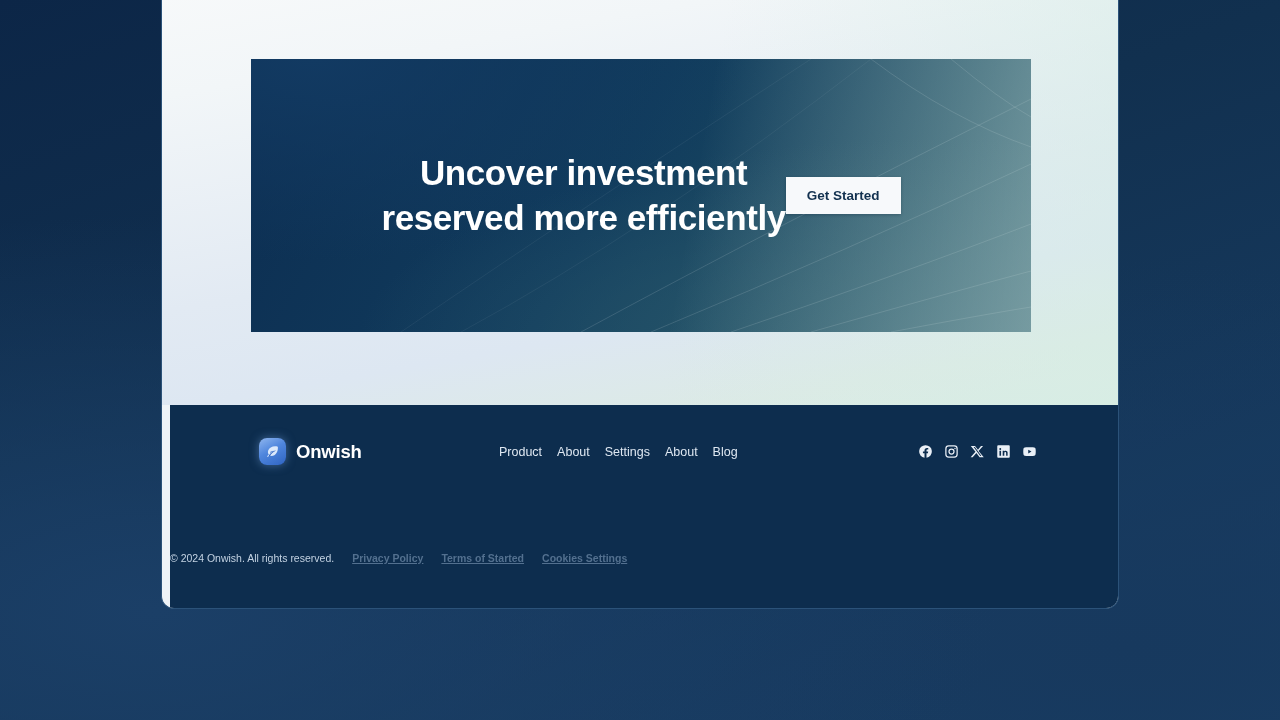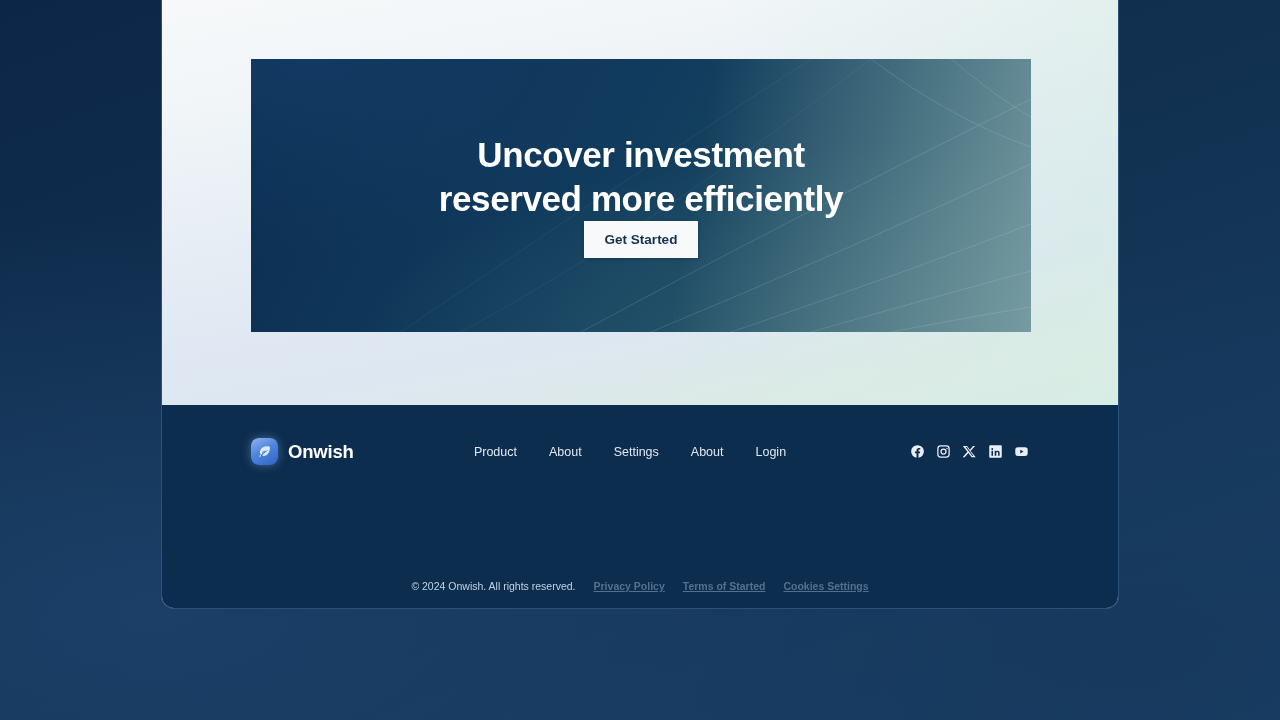--- a/index.html
+++ b/index.html
@@ -46,71 +46,70 @@
     width:780px; height:273px;
     overflow:hidden;
     background:
       radial-gradient(135% 130% at 92% 104%, #2d5c6e 0%, rgba(45,92,110,0) 58%),
       radial-gradient(90% 120% at 8% 0%, #123a62 0%, rgba(18,58,98,0) 62%),
       linear-gradient(118deg, #0c2d51 0%, #113c5d 46%, #1d4d63 80%, #2a5a6c 100%);
   }
   .cta svg.arcs { position:absolute; inset:0; width:100%; height:100%; }
   .cta-inner {
     position:relative; z-index:2;
-    height:100%; display:flex; flex-direction:column;
+    height:100%; display:flex; flex-direction:row;
     align-items:center; justify-content:center;
   }
   .cta-title {
     color:#ffffff; font-size:35px; line-height:1.26;
     font-weight:700; text-align:center; letter-spacing:-.4px;
     max-width:560px;
   }
   .cta-btn {
     display:inline-block;
     background:#f7f9fb; color:#12314f;
     font-size:13.5px; font-weight:700;
     padding:11px 21px; border:0; border-radius:0;
     cursor:pointer; font-family:inherit;
     box-shadow:0 1px 3px rgba(6,24,45,.28);
   }
 
   
   .footer {
-    position:absolute; left:0; top:413px; width:100%; height:244px;
+    position:absolute; left:8px; top:413px; width:100%; height:244px;
     background:#0d2d4e;
   }
   .footer-top {
     position:absolute; left:0; top:33px; width:100%;
     display:flex; align-items:center;
     padding:0 89px;
   }
   .brand { display:flex; align-items:center; gap:10px; width:260px; }
   .logo-mark {
     width:27px; height:27px; border-radius:8px;
     background:linear-gradient(150deg, #8fb6ef 0%, #4f86dd 45%, #2f64c2 100%);
     box-shadow:0 0 10px rgba(120,165,230,.5);
     display:flex; align-items:center; justify-content:center;
     flex:0 0 auto;
   }
   .brand-name { color:#fff; font-size:18.5px; font-weight:700; letter-spacing:-.2px; }
 
-  .fnav { display:flex; gap:32px; flex:1; justify-content:space-between; margin-left:-20px;}
+  .fnav { display:flex; gap:15px; flex:1; justify-content:flex-start; margin-left:-20px;}
   .fnav a {
     color:#dfe8f2; font-size:12.5px; text-decoration:none; white-space:nowrap;
   }
 
   .socials { display:flex; gap:11px; align-items:center; width:260px; justify-content:flex-end; }
   .socials .s-ico { width:15px; height:15px; display:block; cursor:pointer; }
   .socials .s-ico svg { width:100%; height:100%; display:block; fill:#e9eff6; }
 
   .footer-legal {
     position:absolute; left:0; top:147px; width:100%;
-    display:flex; justify-content:center; align-items:center; gap:18px;
+    display:flex; justify-content:flex-start; align-items:center; gap:18px;
     font-size:10.5px;
-    margin-top:28px;
   }
   .copyright { color:#c3d2e2; }
   .legal-link { color:#53708f; text-decoration:underline; cursor:pointer;font-weight:bold; }
 </style>
 </head>
 <body>
 
 <div class="window">
 
   <div class="page-surface">
@@ -159,21 +158,21 @@
           </svg>
         </span>
         <span class="brand-name">Onwish</span>
       </div>
 
       <nav class="fnav">
         <a href="#">Product</a>
         <a href="#">About</a>
         <a href="#">Settings</a>
         <a href="#">About</a>
-        <a href="#">Login</a>
+        <a href="#">Blog</a>
       </nav>
 
       <div class="socials">
         <span class="s-ico">
           <svg viewBox="0 0 24 24">
               <path d="M12 2a10 10 0 0 0-1.6 19.9v-7h-2.5V12h2.5v-1.9c0-2.5 1.5-3.9 3.8-3.9 1.1 0 2.2.2 2.2.2v2.4h-1.2c-1.2 0-1.6.8-1.6 1.6V12h2.7l-.4 2.9h-2.3v7A10 10 0 0 0 12 2z"></path>
             </svg>
         </span>
         <span class="s-ico">
           <svg viewBox="0 0 24 24">

